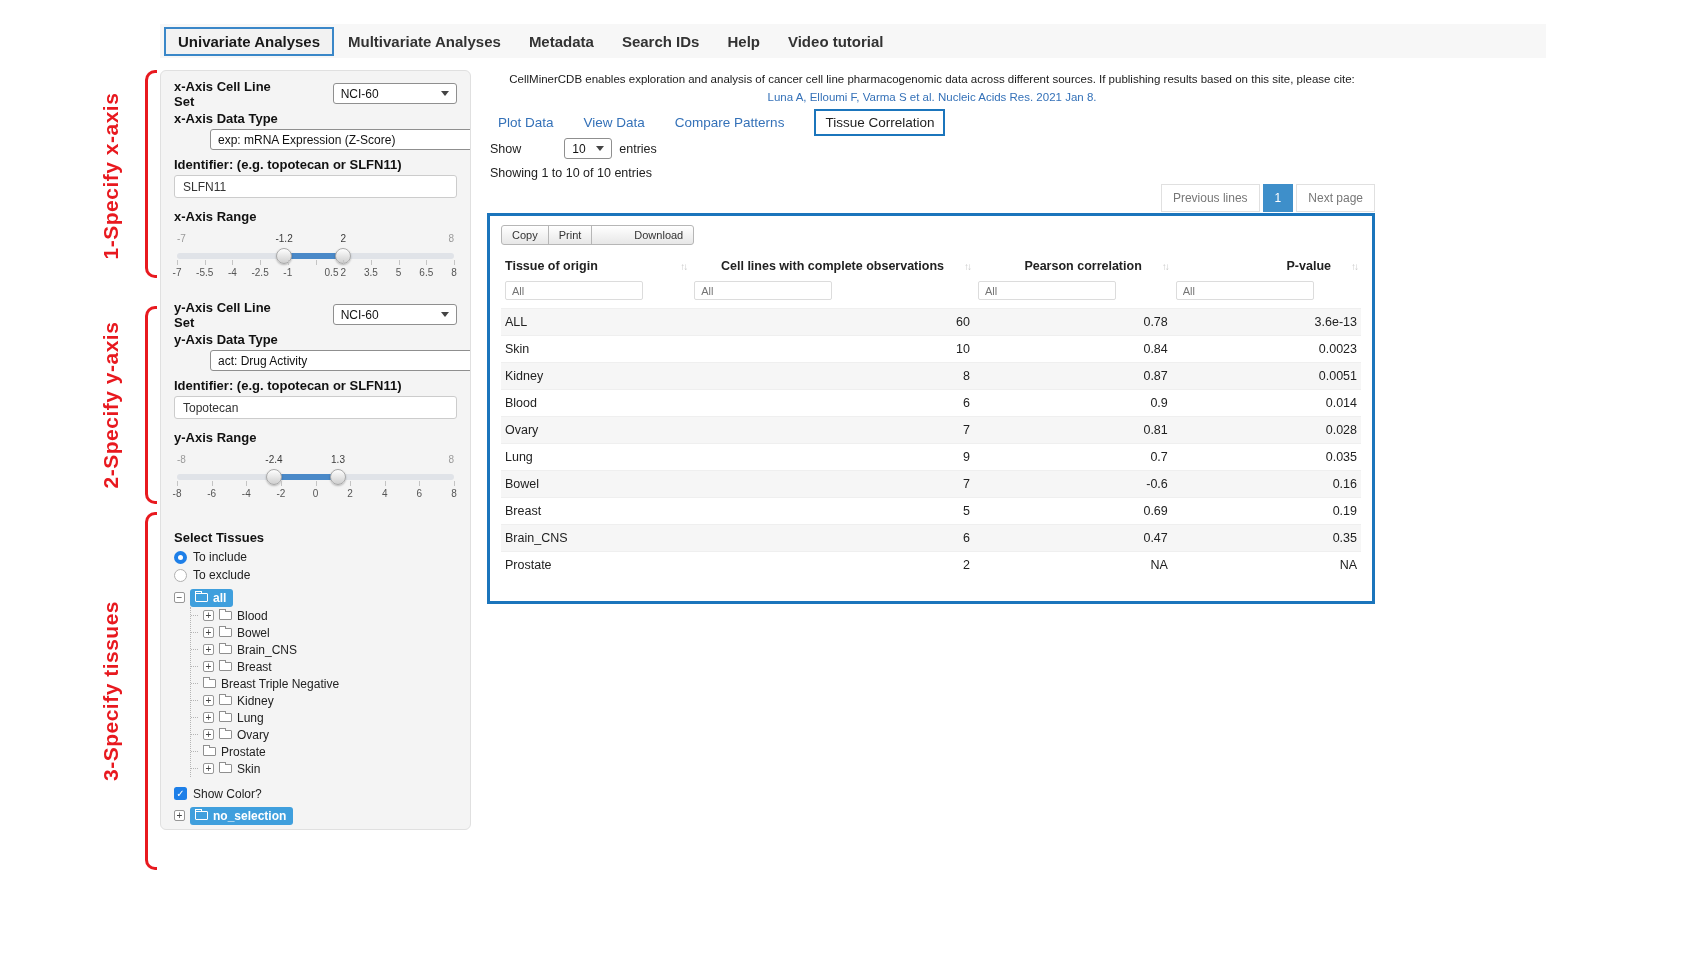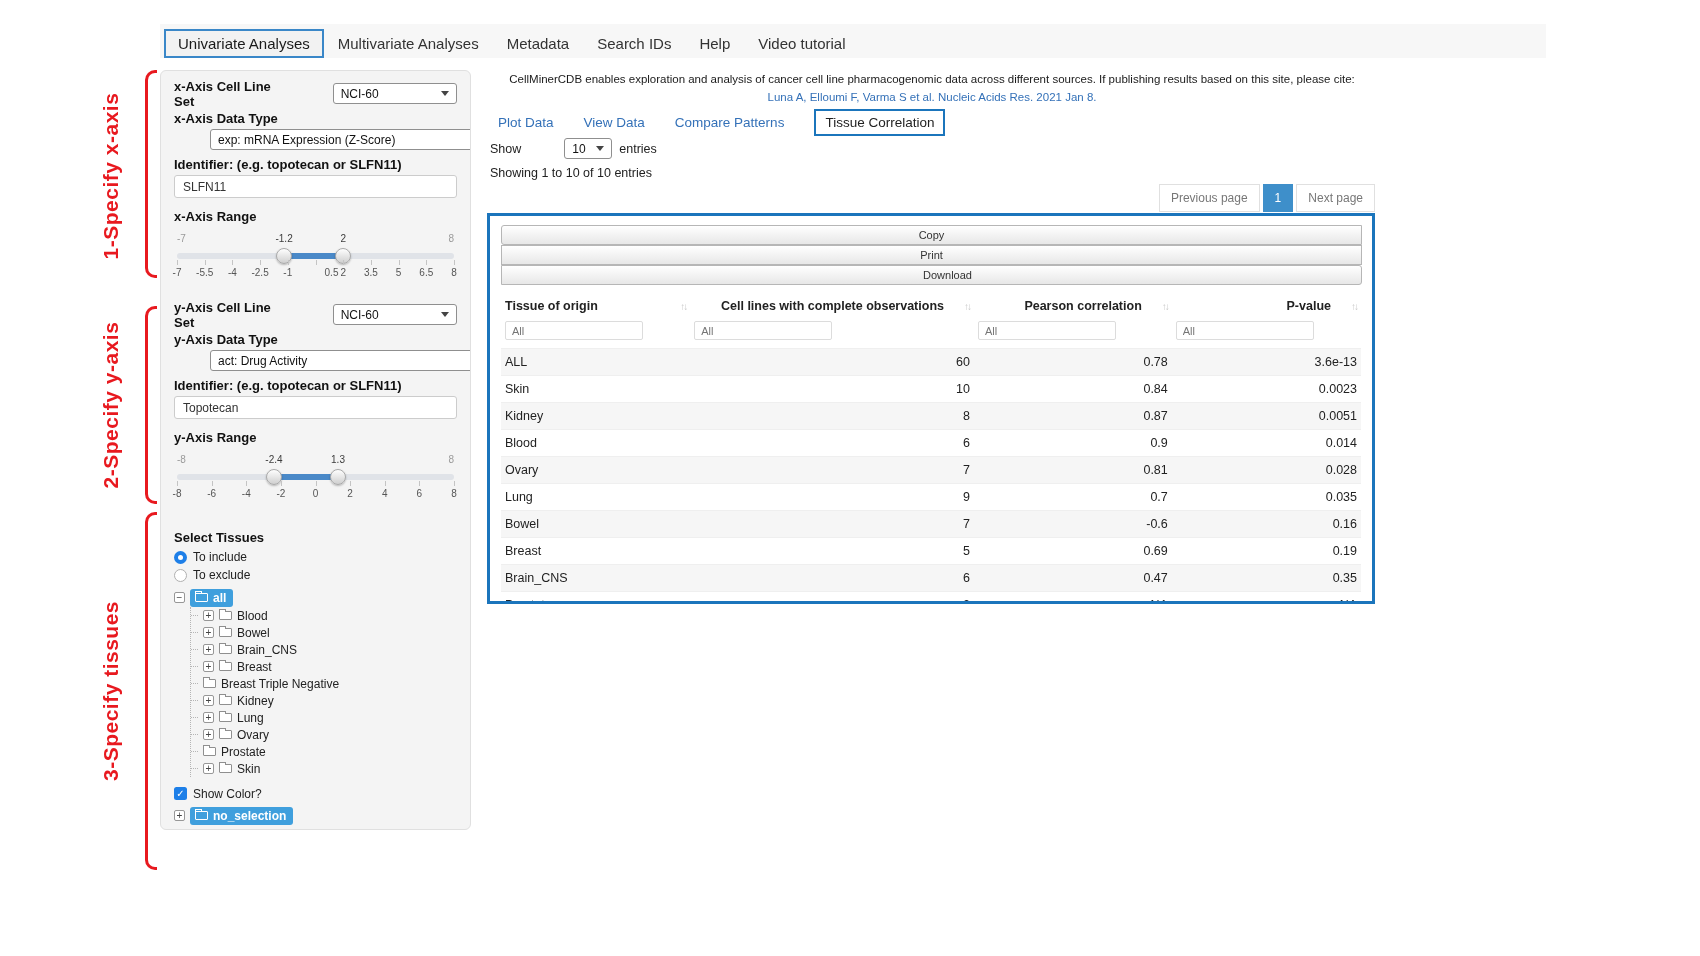--- a/index.html
+++ b/index.html
@@ -3,21 +3,21 @@
 <meta charset="utf-8">
 <style>
   * { margin:0; padding:0; box-sizing:border-box; }
   body {
     width:1700px; height:956px; position:relative; overflow:hidden;
     background:#ffffff; font-family:"Liberation Sans", sans-serif; color:#222;
   }
 
   
   .navbar { position:absolute; left:160px; top:24px; width:1386px; height:34px;
-    background:#f7f7f7; display:flex; align-items:flex-end; padding-left:4px; }
+    background:#f7f7f7; display:flex; align-items:center; padding-left:4px;font-weight:bold; }
   .nav-tab { padding:6px 14px; font-size:15px; color:#333; cursor:pointer; white-space:nowrap; }
   .nav-tab.active { border:2px solid #3a87c8; background:#f2f2f2; padding:4px 12px; color:#1a1a1a; }
 
   
   .vwrap { position:absolute; width:46px; display:flex; align-items:center; justify-content:center; }
   .vwrap span { transform:rotate(-90deg); white-space:nowrap; color:#e8191f;
     font-weight:700; font-size:21px; letter-spacing:.5px; }
   .bracket { position:absolute; width:12px; border:3px solid #e8191f; border-right:none;
     border-radius:10px 0 0 10px; }
 
@@ -87,21 +87,21 @@
     gap:7px; font-size:12.5px; }
   .showing-text { position:absolute; left:490px; top:166px; font-size:12.5px; }
   .pagination { position:absolute; left:490px; top:184px; width:885px; display:flex;
     justify-content:flex-end; align-items:center; }
   .page-btn { border:1px solid #e0e0e0; background:#fff; color:#777; font-size:12px;
     padding:6px 11px; cursor:pointer; font-family:inherit; }
   .page-btn.current { background:#3e8fca; border-color:#3e8fca; color:#fff; margin:0 3px; }
 
   .table-wrap { position:absolute; left:487px; top:213px; width:888px; height:391px;
     border:3px solid #1b75bc; background:#fff; padding:9px 11px 0; overflow:hidden; }
-  .dt-buttons { display:flex;flex-direction:column; }
+  .dt-buttons { display:flex; }
   .dt-btn { border:1px solid #b6b6b6; background:linear-gradient(#ffffff,#e7e7e7); color:#333;
     font-size:11px; padding:3px 10px; margin-right:-1px; cursor:pointer; font-family:inherit; }
   .dt-btn:first-child { border-radius:3px 0 0 3px; }
   .dt-btn:last-child { border-radius:0 3px 3px 0;padding-left:42px; }
   table.dt { width:100%; border-collapse:collapse; margin-top:6px; font-size:12.5px;
     color:#222; table-layout:fixed; }
   table.dt th { font-weight:700; padding:8px 4px 6px; cursor:pointer; }
   .th-flex { display:flex; align-items:center; }
   .th-flex.spread { justify-content:space-between; }
   .th-flex.endish { justify-content:flex-end; gap:20px; }
@@ -358,21 +358,21 @@
   <div class="sel mini">
     <span>10</span>
     <span class="caret"></span>
   </div>
   <span>entries</span>
 </div>
 
 <div class="showing-text">Showing 1 to 10 of 10 entries</div>
 
 <div class="pagination">
-  <button class="page-btn">Previous page</button>
+  <button class="page-btn">Previous lines</button>
   <button class="page-btn current">1</button>
   <button class="page-btn">Next page</button>
 </div>
 
 <div class="table-wrap">
   <div class="dt-buttons">
       <button class="dt-btn">Copy</button>
       <button class="dt-btn">Print</button>
       <button class="dt-btn">Download</button>
     </div>

